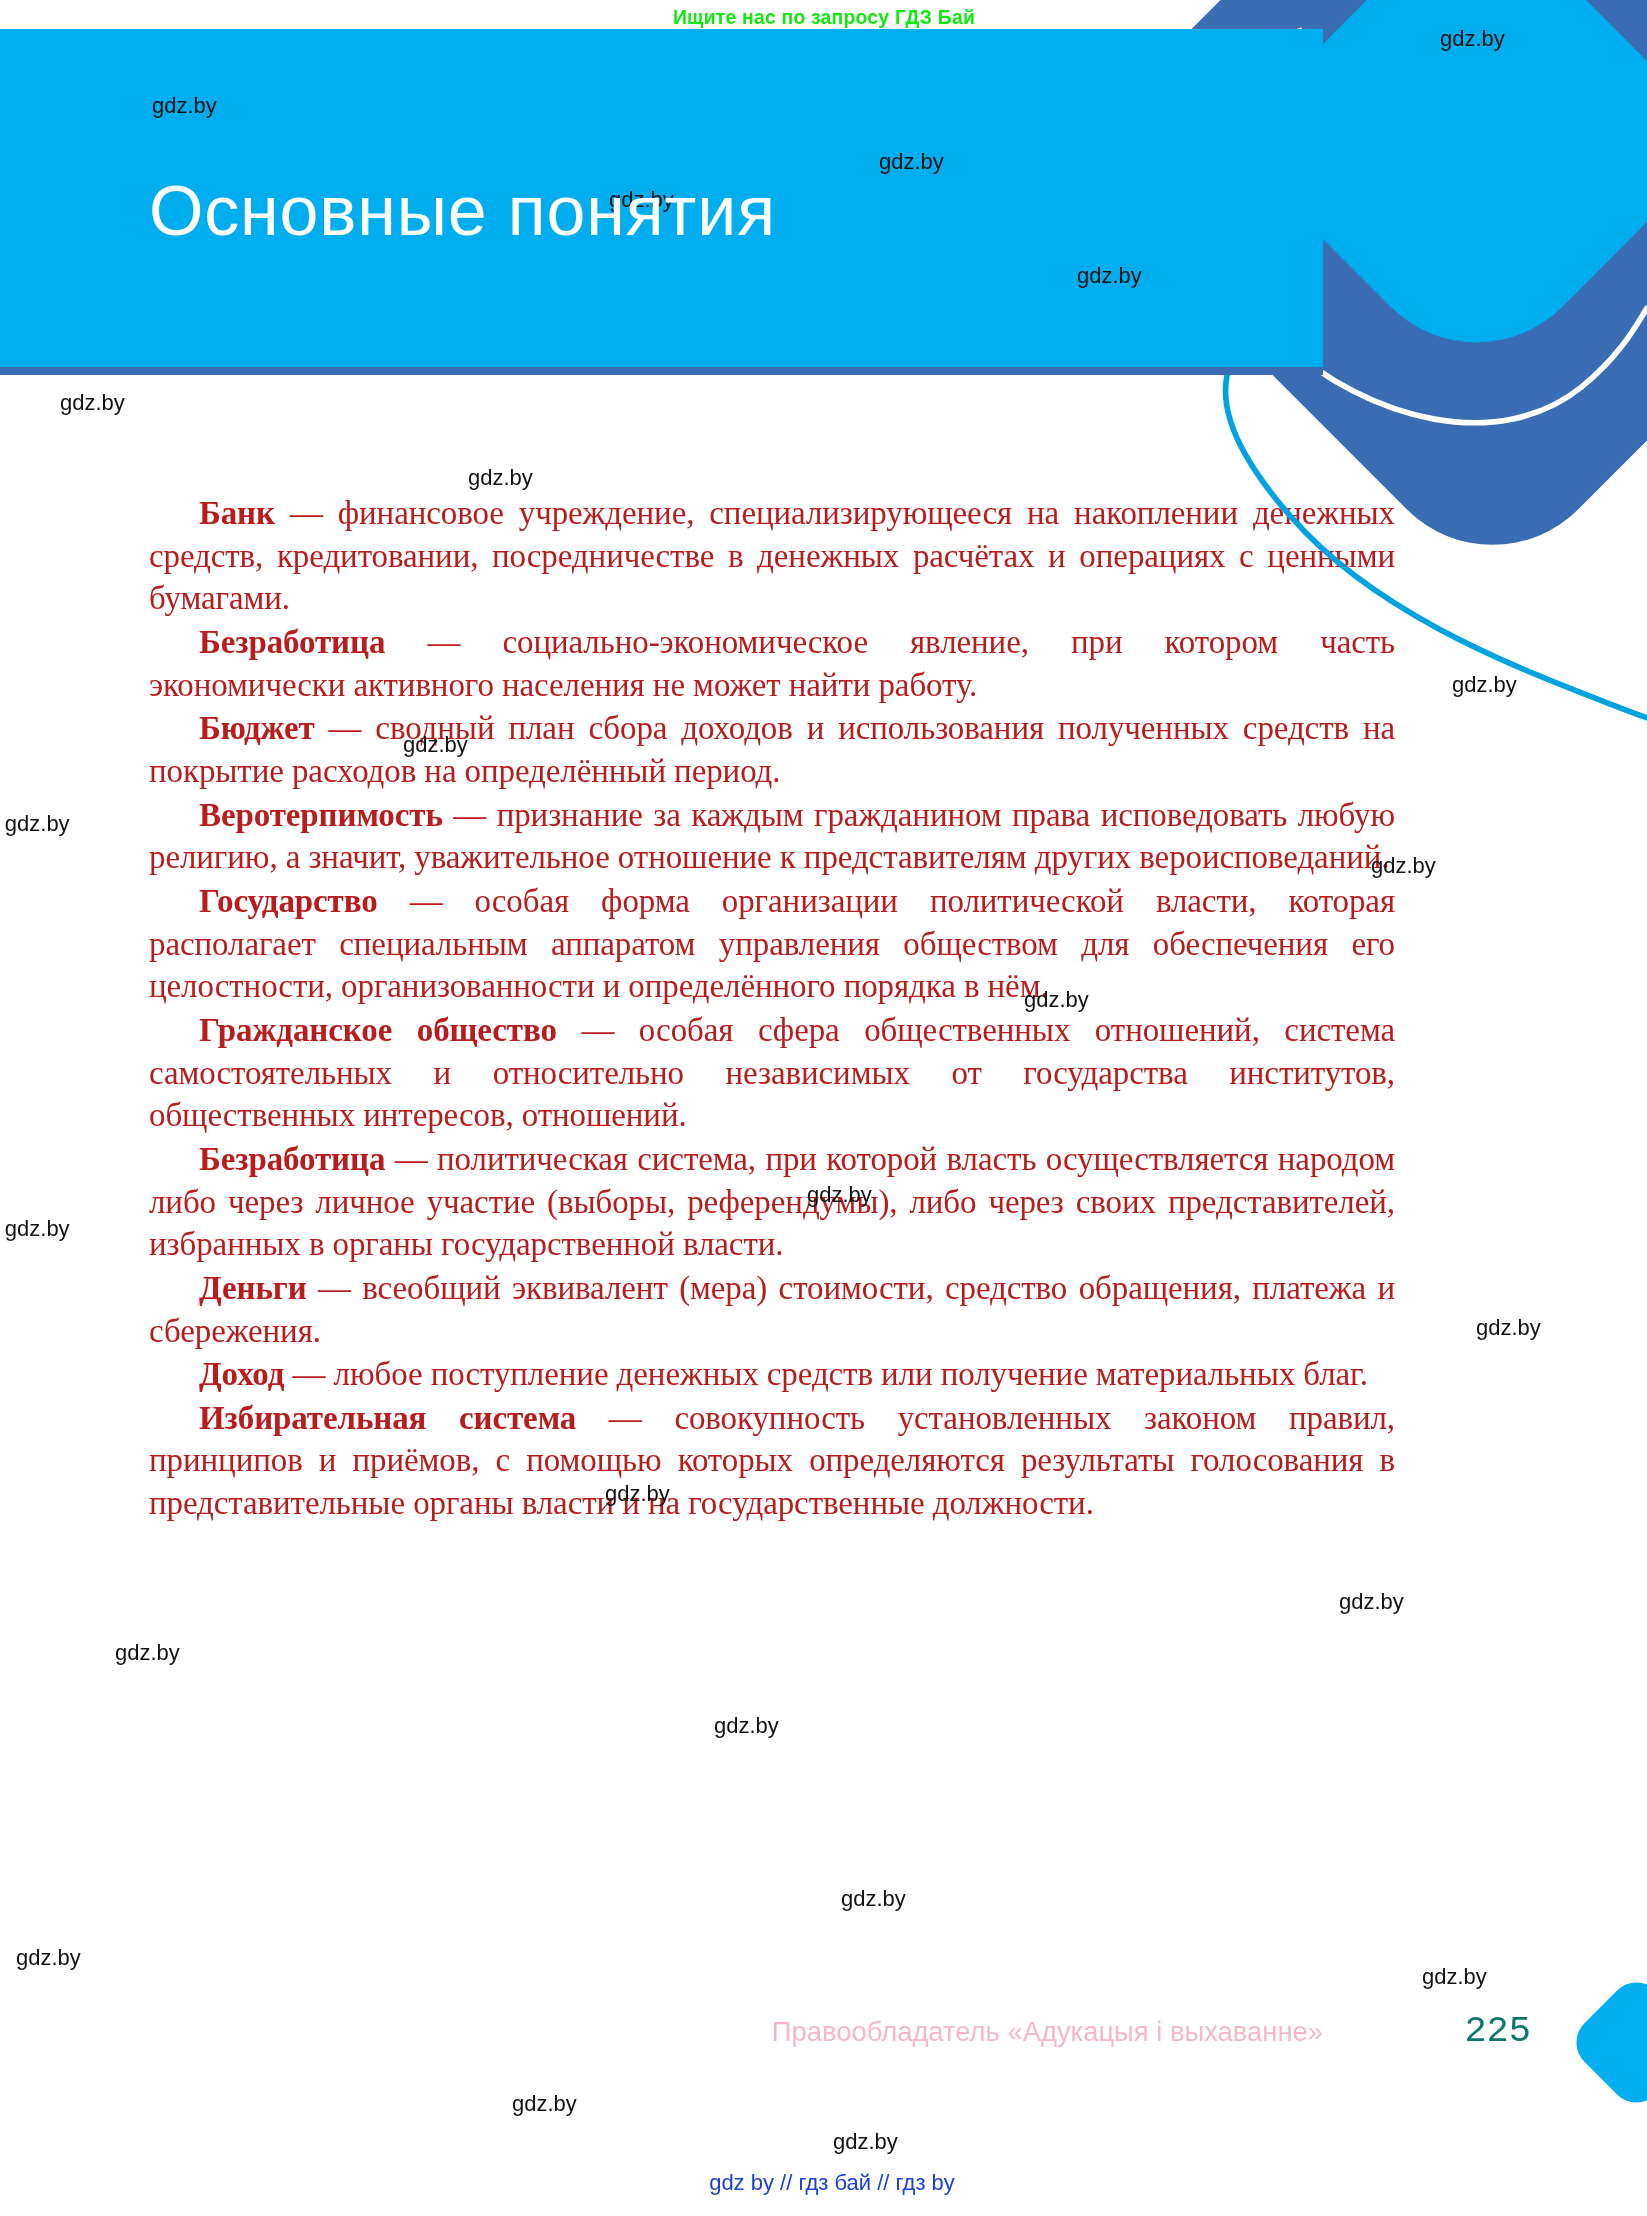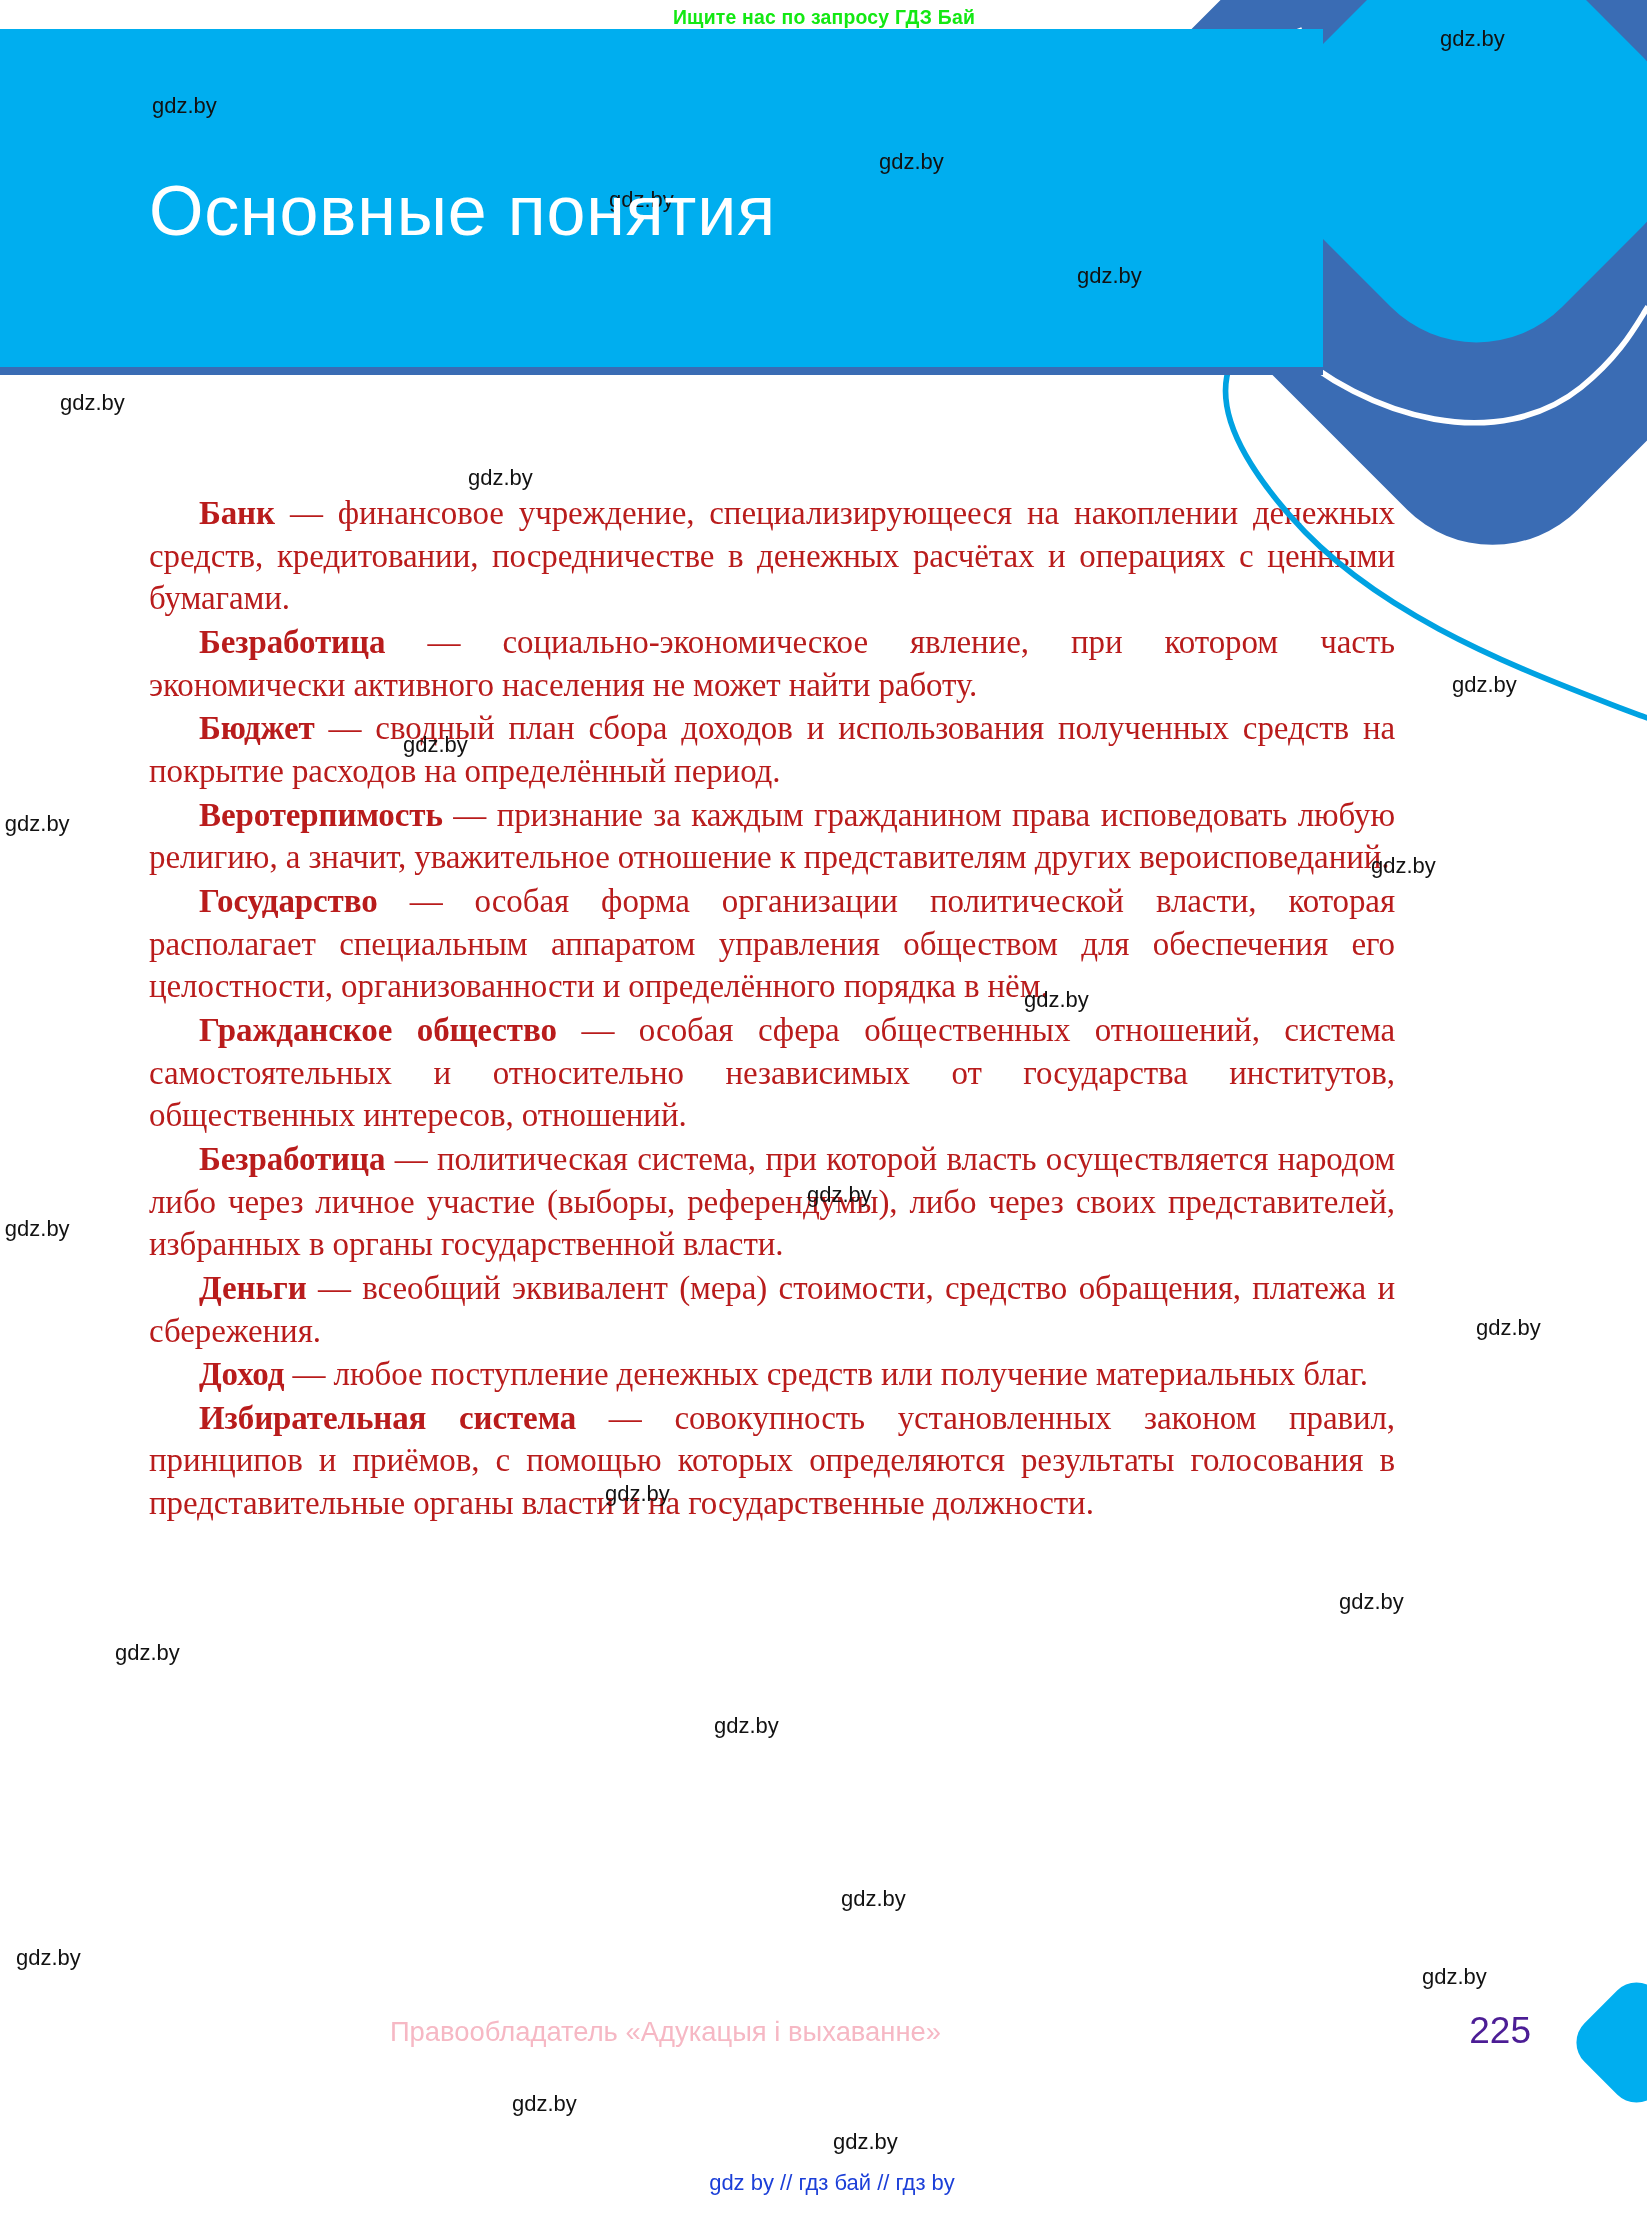--- a/index.html
+++ b/index.html
@@ -113,34 +113,34 @@
     hyphens: none;
   }
   .term-p b { font-weight: 700; }
 
   
   .copyright {
     position: absolute;
     left: 0;
     top: 2016px;
     width: 1323px;
-    text-align: center;
+    text-align: right;
     color: #F6B8C4;
     font-family: "Liberation Sans", "DejaVu Sans", sans-serif;
     font-size: 27.4px;
     z-index: 2;
     padding-left: 8px;
   }
   .page-number {
     position: absolute;
     right: 117px;
     top: 2010px;
     font-size: 37px;
-    color: #4c1d95;
-    font-family: Liberation Sans, sans-serif;
+    color: #0f766e;
+    font-family: Liberation Mono, monospace;
     z-index: 2;
   }
   .page-tab {
     position: absolute;
     right: -39px;
     top: 1992px;
     width: 101px;
     height: 101px;
     background: #00AEEF;
     border-radius: 27.4px;

